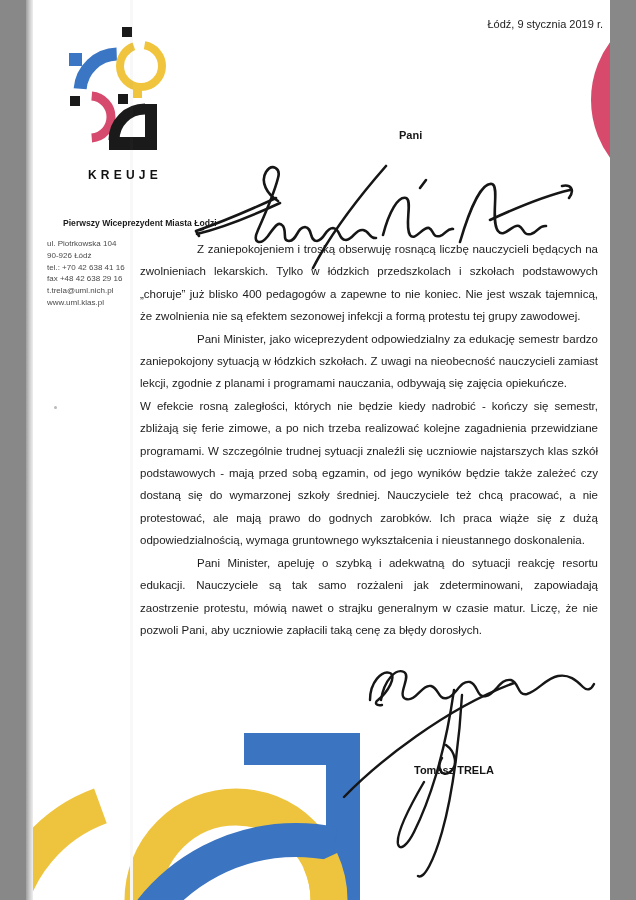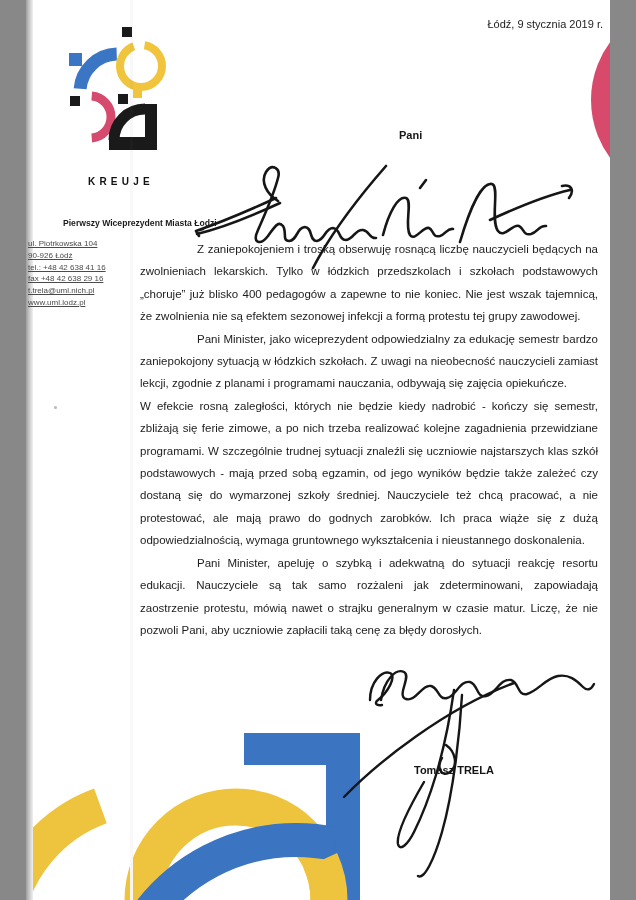--- a/index.html
+++ b/index.html
@@ -20,30 +20,30 @@
   .speck{
     position:absolute; left:28px; top:406px; width:3px; height:3px;
     background:#b9b9b9; border-radius:50%;
   }
   svg.decor, svg.ink{ position:absolute; left:0; top:0; }
   .date{
     position:absolute; left:447px; top:18px; width:130px;
     font-size:11px; text-align:right; color:#1b1b1b; white-space:nowrap;
   }
   .wordmark{
-    position:absolute; left:62px; top:176px;
-    font-size:10px; font-weight:bold; letter-spacing:4.2px; color:#121212;
+    position:absolute; left:62px; top:168px;
+    font-size:12px; font-weight:bold; letter-spacing:4.2px; color:#121212;
   }
   .sender-title{
     position:absolute; left:37px; top:218px;
     font-size:8.6px; font-weight:bold; color:#1b1b1b; white-space:nowrap;
   }
   .address{
-    position:absolute; left:2px; top:238px;
-    font-size:8px; line-height:11.8px; color:#4a4a4a;text-decoration:underline;
+    position:absolute; left:21px; top:238px;
+    font-size:8px; line-height:11.8px; color:#4a4a4a;
   }
   .recipient{
     position:absolute; left:365px; top:128px;
     font-size:11px; font-weight:bold; line-height:15.8px; color:#161616;margin-left:8px;
   }
   .body-text{
     position:absolute; left:114px; top:238px; width:458px;
     font-size:11.5px; line-height:22.4px; text-align:justify; color:#1c1c1c;
   }
   .body-text p{ margin:0; }
@@ -93,24 +93,24 @@
 
   <div class="date">Łódź, 9 stycznia 2019 r.</div>
 
   <div class="wordmark">KREUJE</div>
 
   <div class="sender-title">Pierwszy Wiceprezydent Miasta Łodzi</div>
 
   <div class="address">
     <div>ul. Piotrkowska 104</div>
     <div>90-926 Łódź</div>
-    <div>tel.: +48 42 638 41 16</div>
+    <div>tel.: +70 42 638 41 16</div>
     <div>fax +48 42 638 29 16</div>
     <div>t.trela@uml.nich.pl</div>
-    <div>www.uml.lodz.pl</div>
+    <div>www.uml.klas.pl</div>
   </div>
 
   <div class="recipient">
     <div>Pani</div>
   </div>
 
   <div class="body-text">
     <p class="indent">Z zaniepokojeniem i troską obserwuję rosnącą liczbę nauczycieli będących na zwolnieniach lekarskich. Tylko w łódzkich przedszkolach i szkołach podstawowych „choruje” już blisko 400 pedagogów a zapewne to nie koniec. Nie jest wszak tajemnicą, że zwolnienia nie są efektem sezonowej infekcji a formą protestu tej grupy zawodowej.</p>
     <p class="indent">Pani Minister, jako wiceprezydent odpowiedzialny za edukację semestr bardzo zaniepokojony sytuacją w łódzkich szkołach. Z uwagi na nieobecność nauczycieli zamiast lekcji, zgodnie z planami i programami nauczania, odbywają się zajęcia opiekuńcze.</p>
     <p>W efekcie rosną zaległości, których nie będzie kiedy nadrobić - kończy się semestr, zbliżają się ferie zimowe, a po nich trzeba realizować kolejne zagadnienia przewidziane programami. W szczególnie trudnej sytuacji znaleźli się uczniowie najstarszych klas szkół podstawowych - mają przed sobą egzamin, od jego wyników będzie także zależeć czy dostaną się do wymarzonej szkoły średniej. Nauczyciele też chcą pracować, a nie protestować, ale mają prawo do godnych zarobków. Ich praca wiąże się z dużą odpowiedzialnością, wymaga gruntownego wykształcenia i nieustannego doskonalenia.</p>

